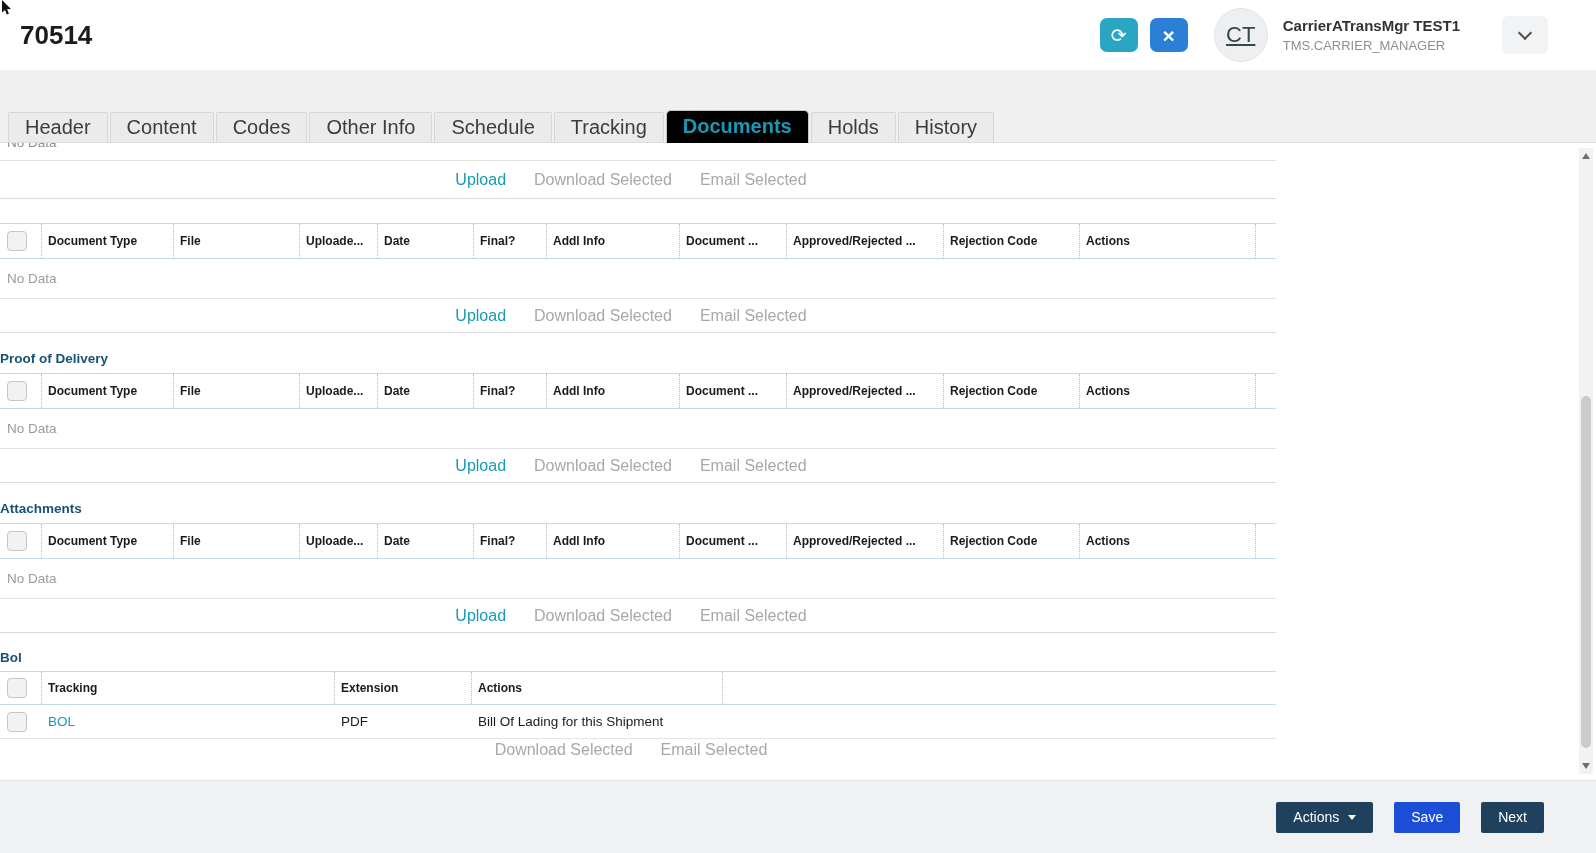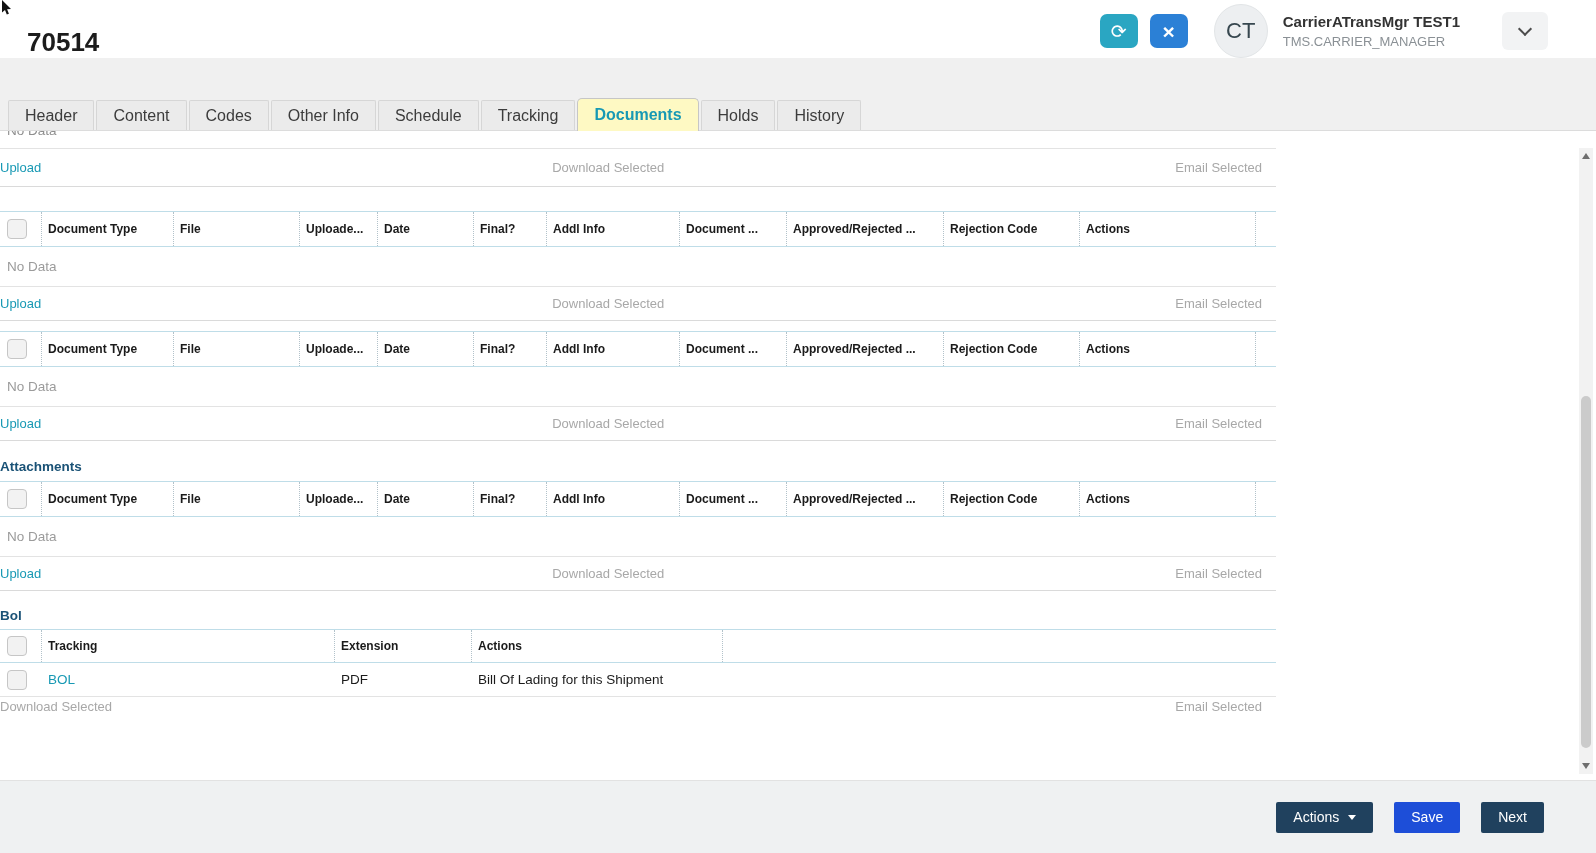--- a/index.html
+++ b/index.html
@@ -1,66 +1,66 @@
 <!DOCTYPE html>
 <html><head>
 <meta charset="utf-8">
 <style>
   * { box-sizing: border-box; margin: 0; padding: 0; }
   body {
     width: 1596px; height: 853px; position: relative; overflow: hidden;
     background: #ffffff; font-family: "Liberation Sans", sans-serif; color: #1b1b1b;
   }
   
-  .topbar { height: 58px; background: #fff; display: flex; align-items: flex-end;
-            padding: 0 48px 0 27px; position: relative; }
+  .topbar { height: 70px; background: #fff; display: flex; align-items: center;
+            padding: 0 48px 0 20px; position: relative; }
   .record-id { font-size: 26px; font-weight: bold; color: #1c1c1c; }
   .topbar-right { margin-left: auto; display: flex; align-items: center; }
   .icon-btn { width: 38px; height: 34px; border-radius: 7px; color: #fff;
               display: flex; align-items: center; justify-content: center;
               border: none; cursor: pointer; }
   .refresh-btn { background: #2aa6c2; font-size: 19px; }
   .close-btn { background: #2b80d6; font-size: 21px; font-weight: bold; margin-left: 12px; line-height: 1; }
   .avatar { width: 54px; height: 54px; border-radius: 50%; background: #edeff1;
             border: 1px solid #e2e5e7; color: #37474f; font-size: 22px; font-weight: 500;
-            display: flex; align-items: center; justify-content: center; margin-left: 26px; }
+            display: flex; align-items: center; justify-content: center; margin-left: 26px; text-decoration: underline; }
   .user-block { margin-left: 15px; }
   .user-name { font-size: 15px; font-weight: bold; color: #333; }
   .user-role { font-size: 13px; color: #8a9095; margin-top: 4px; }
   .chevron-btn { width: 46px; height: 38px; background: #f2f3f4; border: none; border-radius: 6px;
                  display: flex; align-items: center; justify-content: center; margin-left: 42px; cursor: pointer; }
   .chevron-icon { width: 10px; height: 10px; border-right: 2px solid #4c4c4c;
                   border-bottom: 2px solid #4c4c4c; transform: rotate(45deg); margin-top: -5px; }
   .mouse-cursor { position: absolute; left: 1px; top: 0; z-index: 50; }
 
   
   .tab-band { background: #f0f0f0; height: 73px; display: flex; align-items: flex-end;
               padding-left: 8px; border-bottom: 1px solid #dcdcdc; }
   .tab { height: 30px; line-height: 29px; padding: 0 16px; background: #ebebeb;
-         border: 1px solid #d6d6d6; border-bottom: none; color: #3c3c3c; font-size: 16px;
+         border: 1px solid #d6d6d6; border-bottom: none; color: #3c3c3c; font-size: 20px;
          margin-right: 2px; border-radius: 2px 2px 0 0; cursor: pointer; white-space: nowrap; }
-  .tab.active { background: #fef9c3; color: #1899b4; font-weight: bold; height: 33px; line-height: 31px;
+  .tab.active { background: #000000; color: #1899b4; font-weight: bold; height: 33px; line-height: 31px;
                 border: 1px solid #c6c6c6; border-bottom: none; border-radius: 5px 5px 0 0;
                 margin-bottom: -1px; position: relative; z-index: 2; }
 
   
   .content { height: 637px; background: #fff; overflow: hidden; position: relative; }
   .tbl-area { width: 1276px; }
   .sec-title { color: #1a5276; font-weight: bold; font-size: 13.5px; height: 30px;
                display: flex; align-items: flex-end; padding-bottom: 7px; }
   .thead { display: flex; height: 36px; border-top: 1px solid #bfdde8; border-bottom: 1px solid #bfdde8; }
   .th { display: flex; align-items: center; padding: 0 6px; font-weight: bold; font-size: 12px;
         color: #1b1b1b; border-right: 1px dotted #b2c2ca; white-space: nowrap; overflow: hidden; }
   .cbcell { display: flex; align-items: center; padding-left: 7px; border-right: 1px dotted #b2c2ca; }
   .checkbox { width: 20px; height: 20px; background: #f2f2f2; border: 1px solid #c6c6c6;
               border-radius: 4px; cursor: pointer; }
   .trow { display: flex; align-items: center; height: 40px; border-bottom: 1px solid #e3e3e3; }
   .nodata { color: #9b9b9b; font-size: 13.5px; padding-left: 7px; }
-  .tfoot { display: flex; align-items: center; justify-content: space-between; height: 34px;
-           border-bottom: 1px solid #dadada; gap: 28px; padding-right: 14px; font-size: 13px; }
+  .tfoot { display: flex; align-items: center; justify-content: center; height: 34px;
+           border-bottom: 1px solid #dadada; gap: 28px; padding-right: 14px; font-size: 16px; }
   .link { color: #1899b4; cursor: pointer; }
   .disabled-link { color: #a8a8a8; }
   .gap { height: 10px; }
   .top-gap { height: 24px; }
 
   
   .clip-row { height: 18px; overflow: hidden; border-bottom: 1px solid #e3e3e3; position: relative; }
   .clip-row span { position: absolute; top: -8px; left: 7px; color: #8f8f8f; font-size: 13.5px; }
   .tfoot.first { height: 38px; }
 
@@ -175,20 +175,21 @@
         <span class="nodata">No Data</span>
       </div>
       <div class="tfoot">
         <span class="link">Upload</span>
         <span class="disabled-link">Download Selected</span>
         <span class="disabled-link">Email Selected</span>
       </div>
     </div>
     <div class="gap"></div>
 
+    <div class="sec-title">Proof of Delivery</div>
     <div>
       <div class="thead">
         <div class="cbcell c-cb">
             <span class="checkbox"></span>
           </div>
         <div class="th c-doctype">Document Type</div>
         <div class="th c-file">File</div>
         <div class="th c-upl">Uploade...</div>
         <div class="th c-date">Date</div>
         <div class="th c-final">Final?</div>

